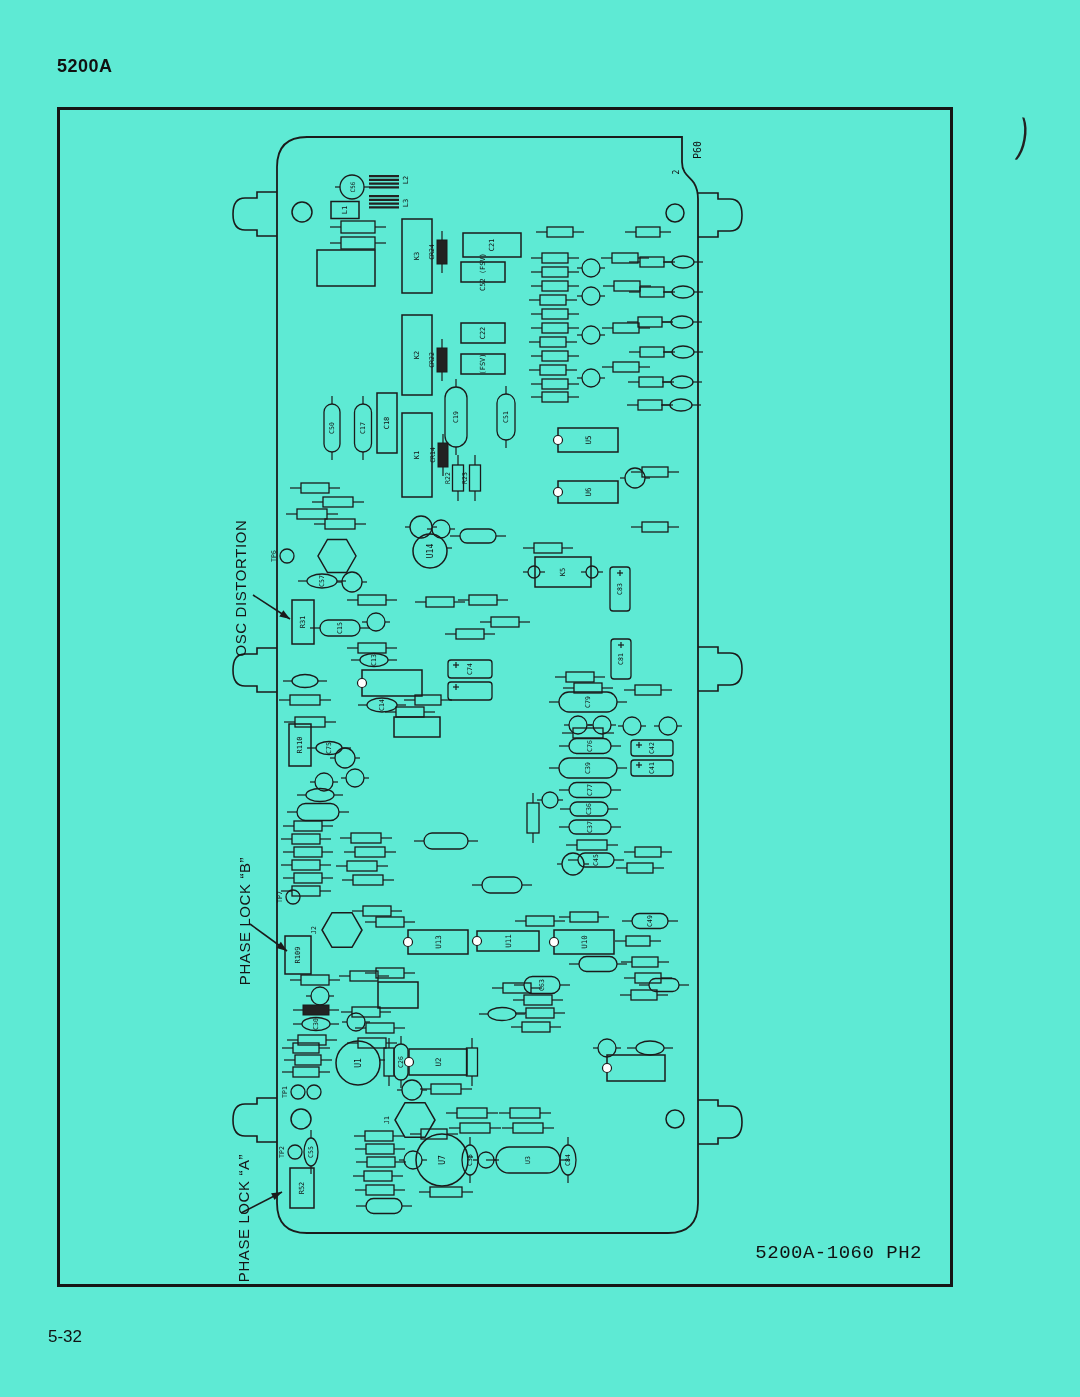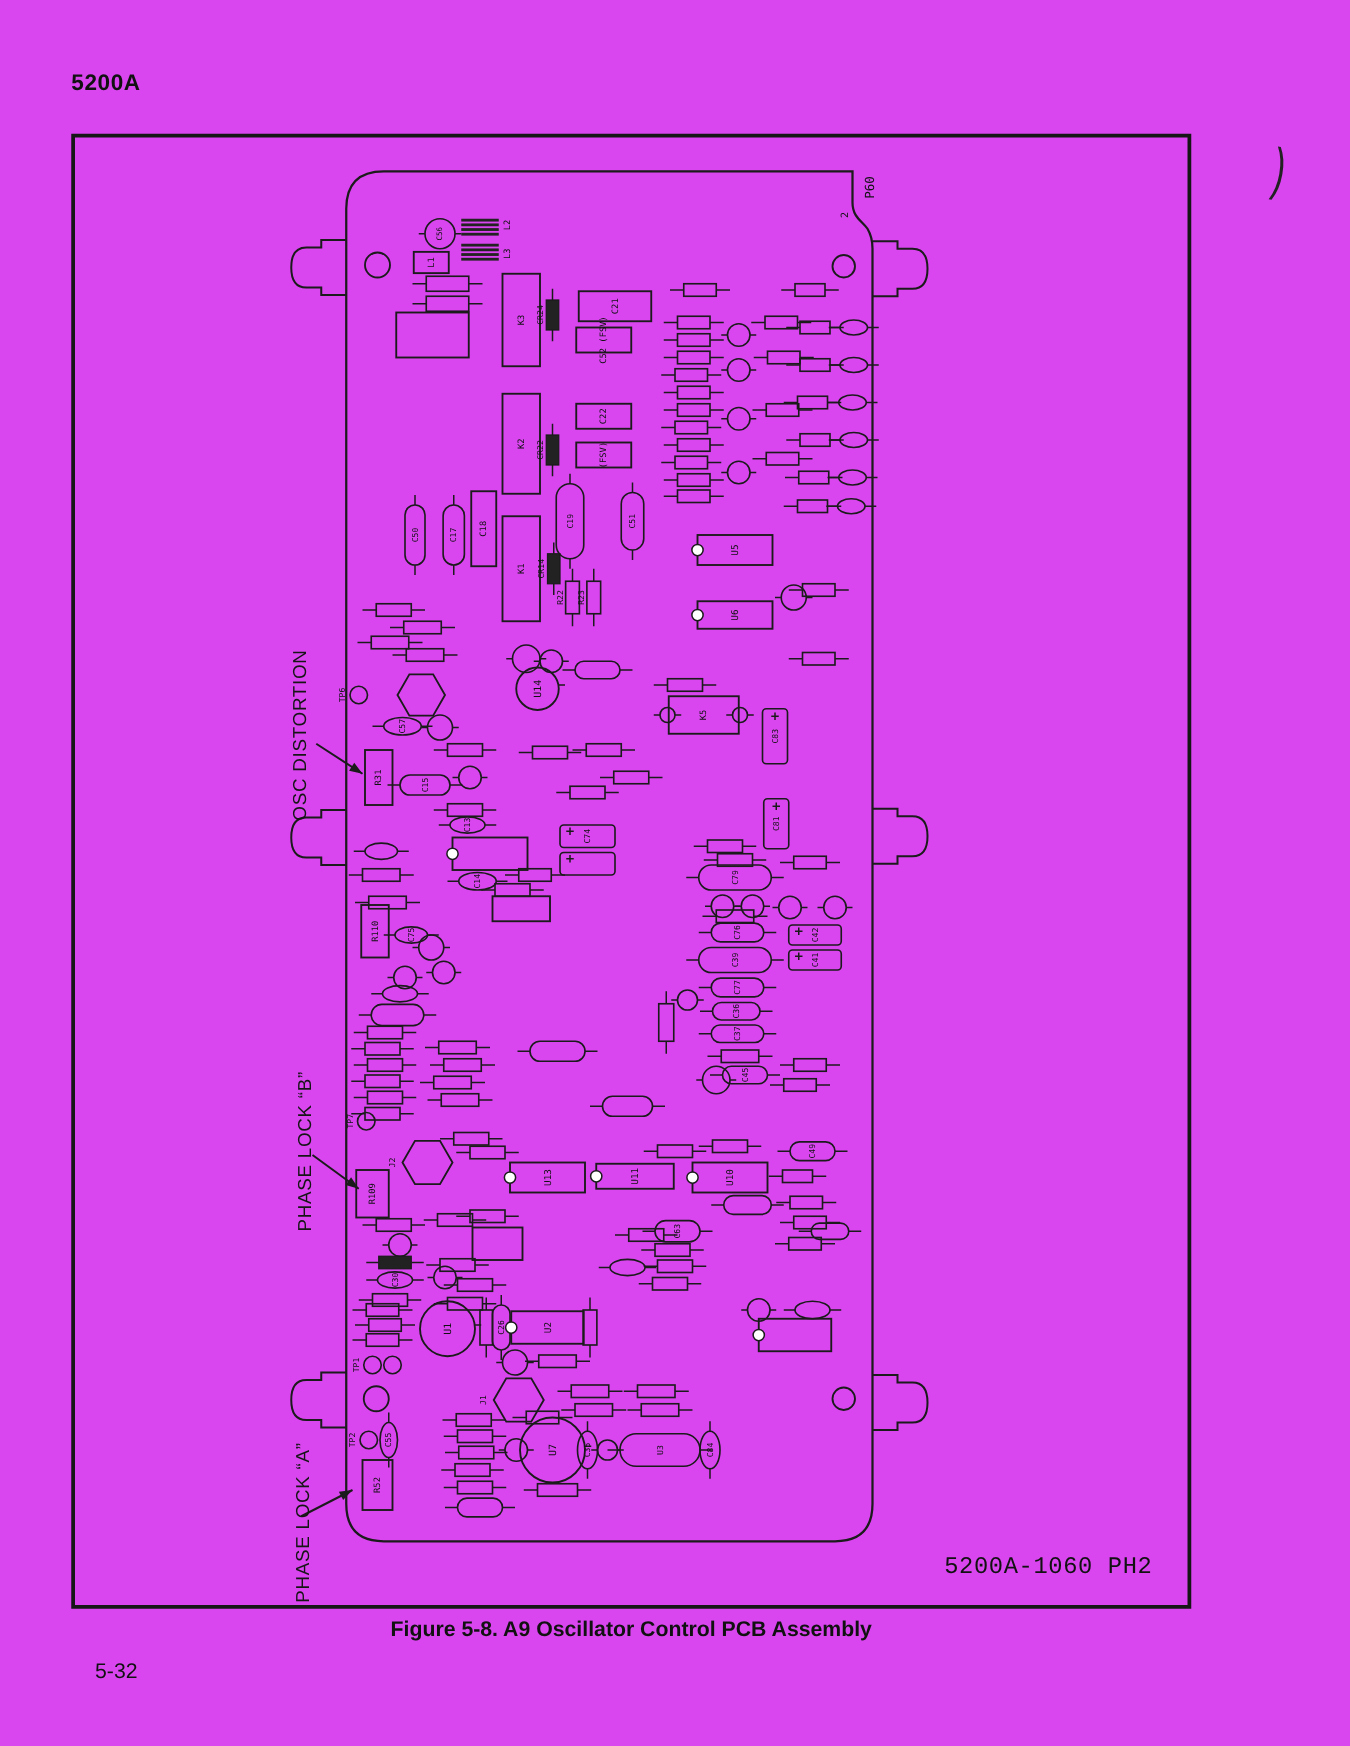--- a/index.html
+++ b/index.html
@@ -1,25 +1,25 @@
 <!DOCTYPE html>
 <html><head>
 <meta charset="utf-8">
 <style>
   html,body{margin:0;padding:0;background:#fff;}
   body{width:1080px;height:1397px;position:relative;font-family:"Liberation Sans",sans-serif;color:#111;overflow:hidden;}
-  .page{position:absolute;inset:0;background:#d946ef;}
+  .page{position:absolute;inset:0;background:#5eead4;}
   .hdr{position:absolute;left:57px;top:56px;font-size:18px;font-weight:bold;letter-spacing:.5px;}
   .figbox{position:absolute;left:57px;top:107px;width:890px;height:1174px;border:3px solid #161616;}
   svg.draw{position:absolute;left:0;top:0;}
   .callout{position:absolute;font-size:15px;white-space:nowrap;letter-spacing:.6px;color:#151515;
            transform:translate(-50%,-50%) rotate(-90deg);font-weight:500;}
   .dwgnum{position:absolute;right:158px;top:1242px;font-size:19px;letter-spacing:.5px;font-family:Liberation Mono, monospace;}
   .caption{position:absolute;left:57px;width:896px;top:1294px;text-align:center;font-weight:bold;font-size:17px;}
-  .pagenum{position:absolute;left:48px;top:1327px;font-size:17px;margin-left:28px;}
+  .pagenum{position:absolute;left:48px;top:1327px;font-size:17px;}
   .paren{position:absolute;left:1016px;top:108px;font-size:46px;font-weight:400;transform:rotate(10deg) scaleX(.6);color:#222;}
 </style>
 </head>
 <body>
 
 <div class="page">
 
   <div class="hdr">5200A</div>
 
   <div class="figbox"></div>
@@ -1158,16 +1158,15 @@
         <polygon points="282,1192 274.5226002463202,1200.0677439798044 271.0835858492997,1193.3534777760976" fill="#1b1b1b"></polygon>
       </g>
     </svg>
 
   <div class="callout" style="left: 240px; top: 588px;">OSC DISTORTION</div>
   <div class="callout" style="left: 244px; top: 921px;">PHASE LOCK “B”</div>
   <div class="callout" style="left: 243px; top: 1218px;">PHASE LOCK “A”</div>
 
   <div class="dwgnum">5200A-1060 PH2</div>
   <div class="paren">)</div>
-  <div class="caption">Figure 5-8. A9 Oscillator Control PCB Assembly</div>
   <div class="pagenum">5-32</div>
 
 </div>
 
 </body></html>

